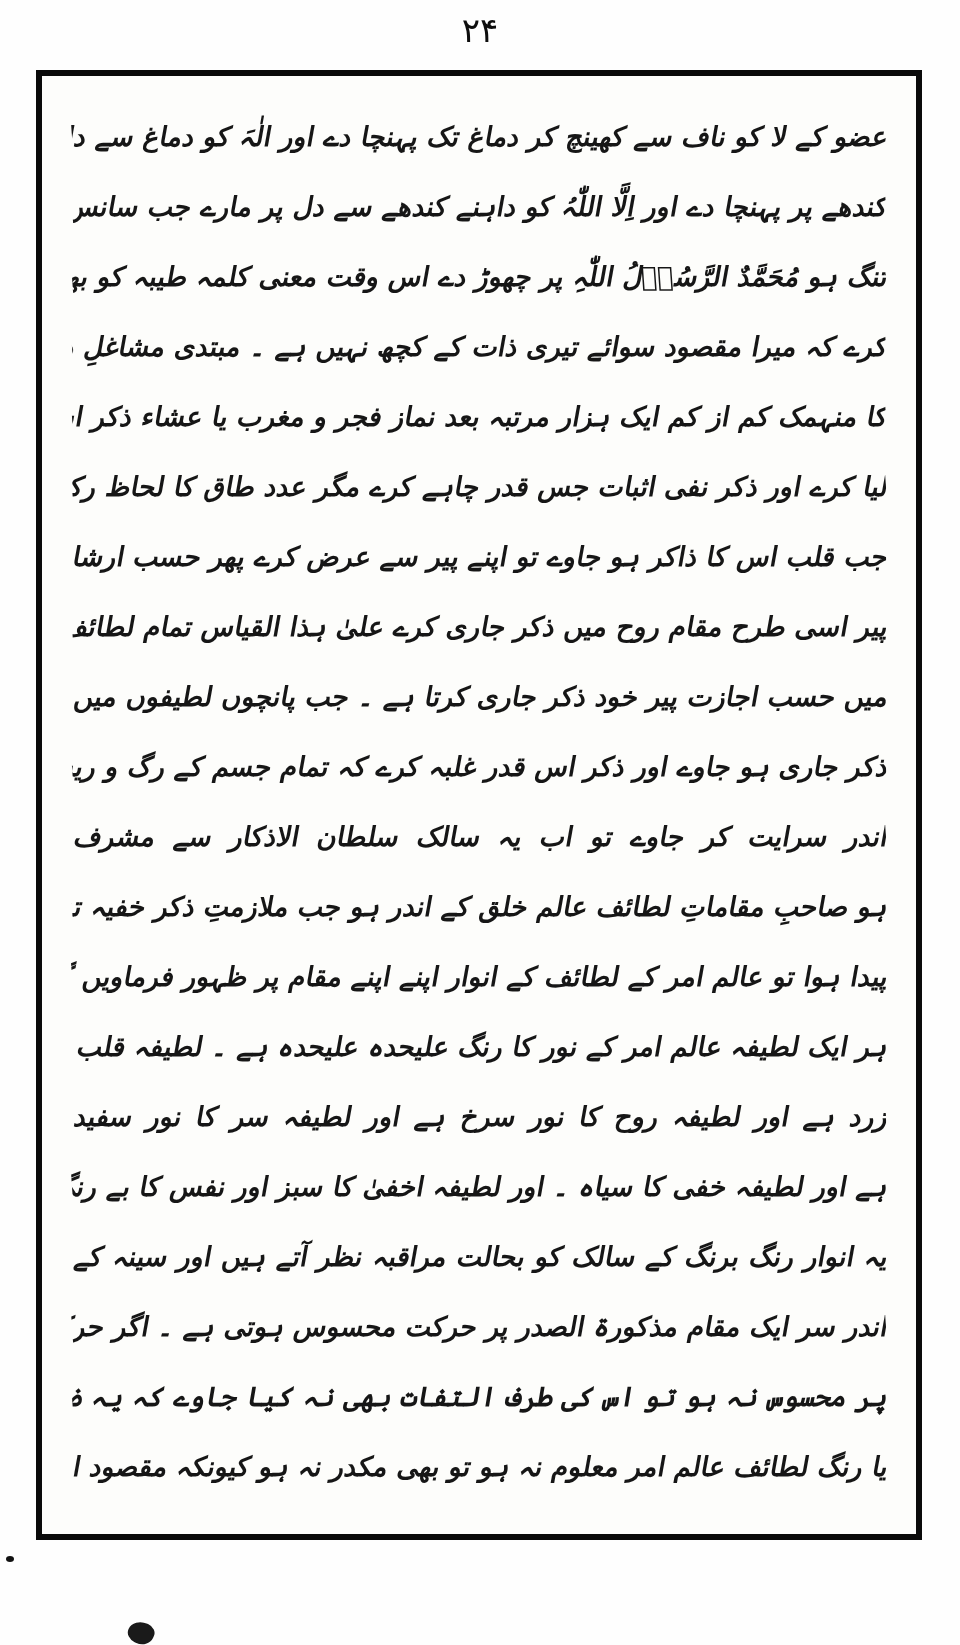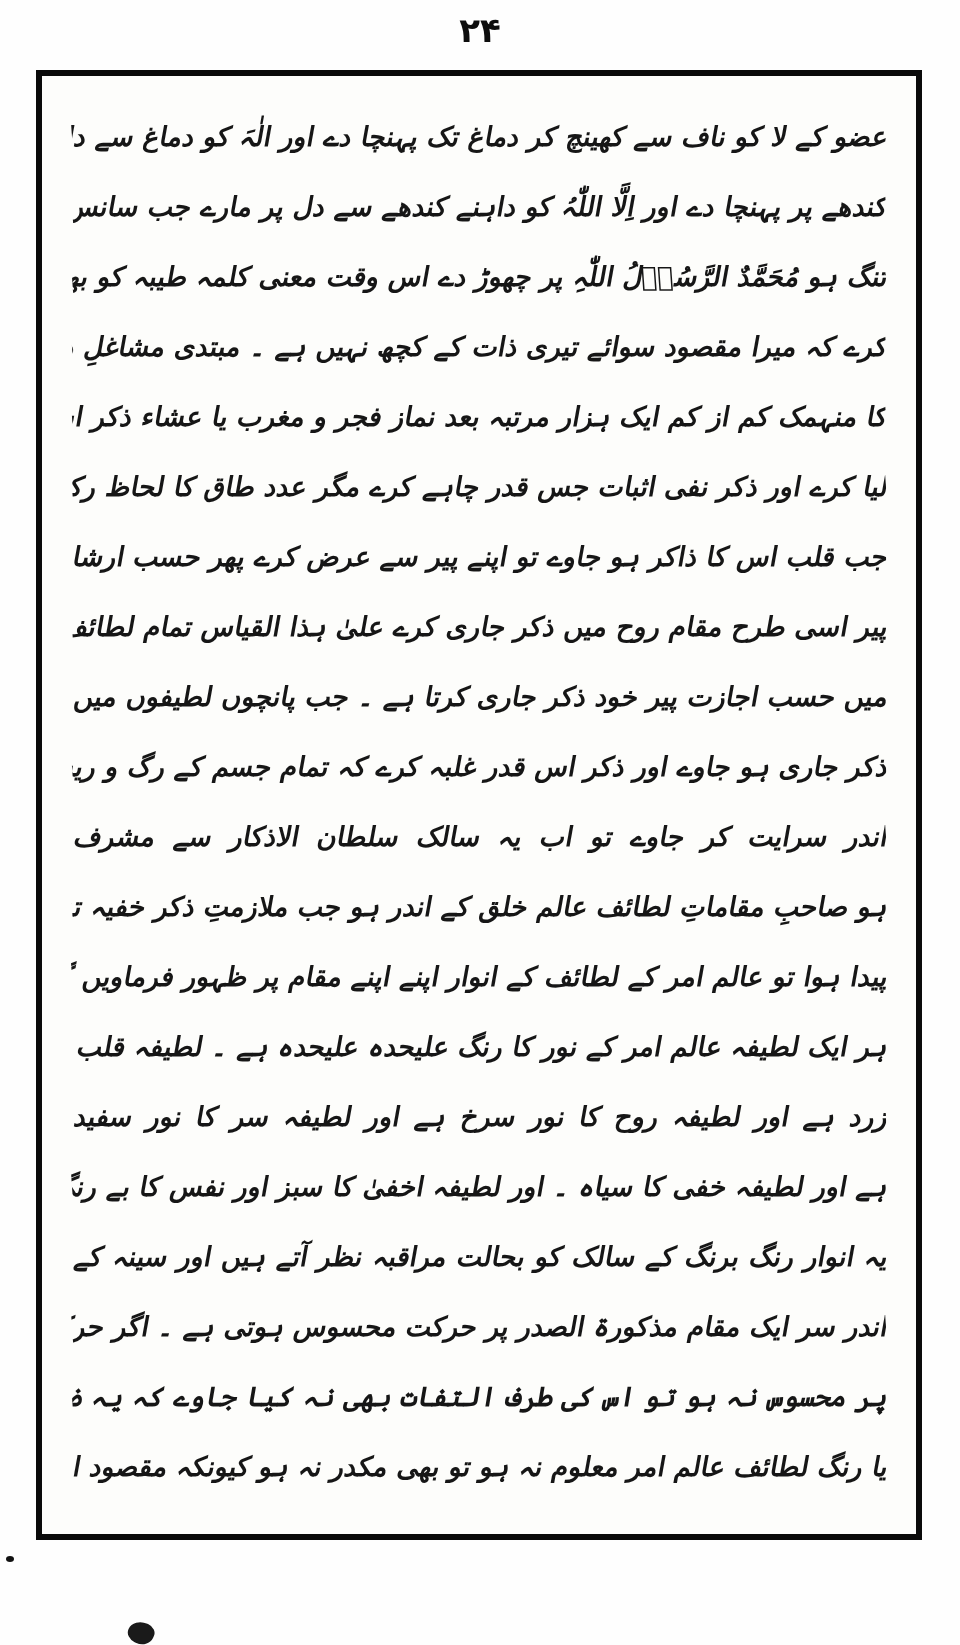--- a/index.html
+++ b/index.html
@@ -18,21 +18,21 @@
     height: 1645px;
     background: #fefefe;
   }
   .page-number {
     position: absolute;
     top: 10px;
     left: 0;
     width: 100%;
     text-align: center;
     font-size: 34px;
-    font-weight: bold;
+    font-weight: normal;
     color: #0d0d0d;
     letter-spacing: 2px;
   }
   .frame {
     position: absolute;
     left: 36px;
     top: 70px;
     width: 886px;
     height: 1470px;
     border: 6px solid #0a0a0a;

